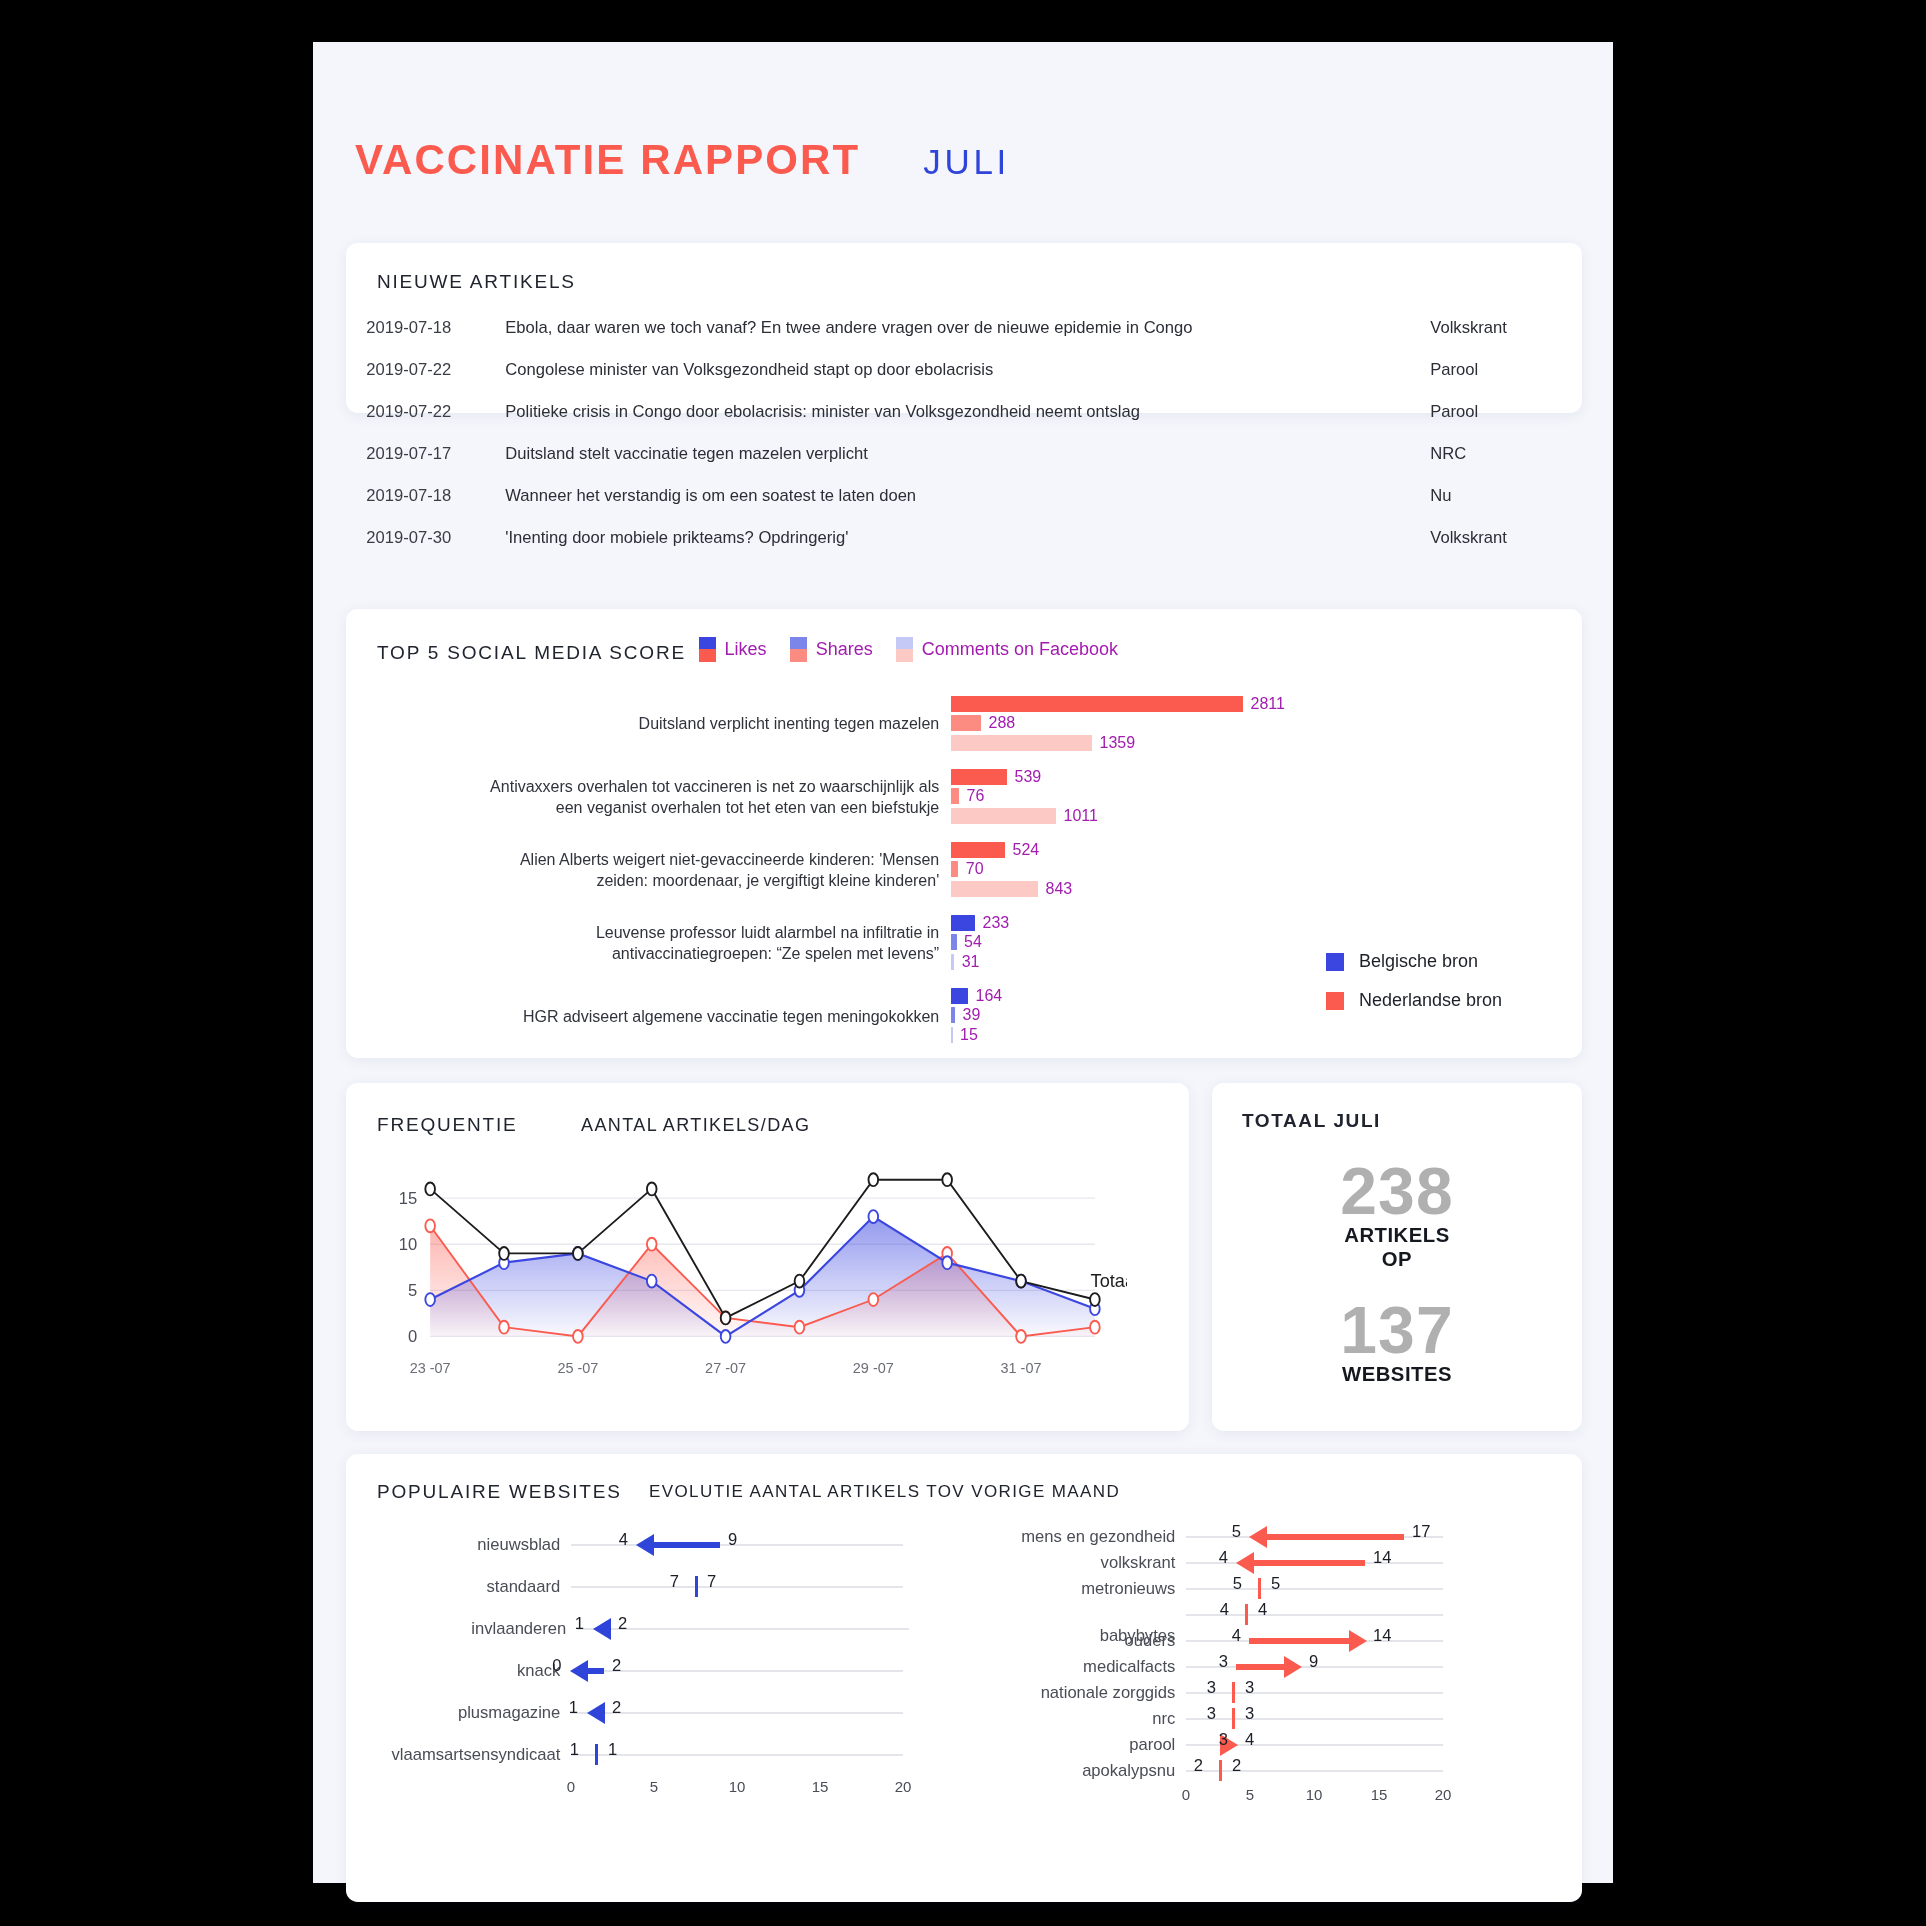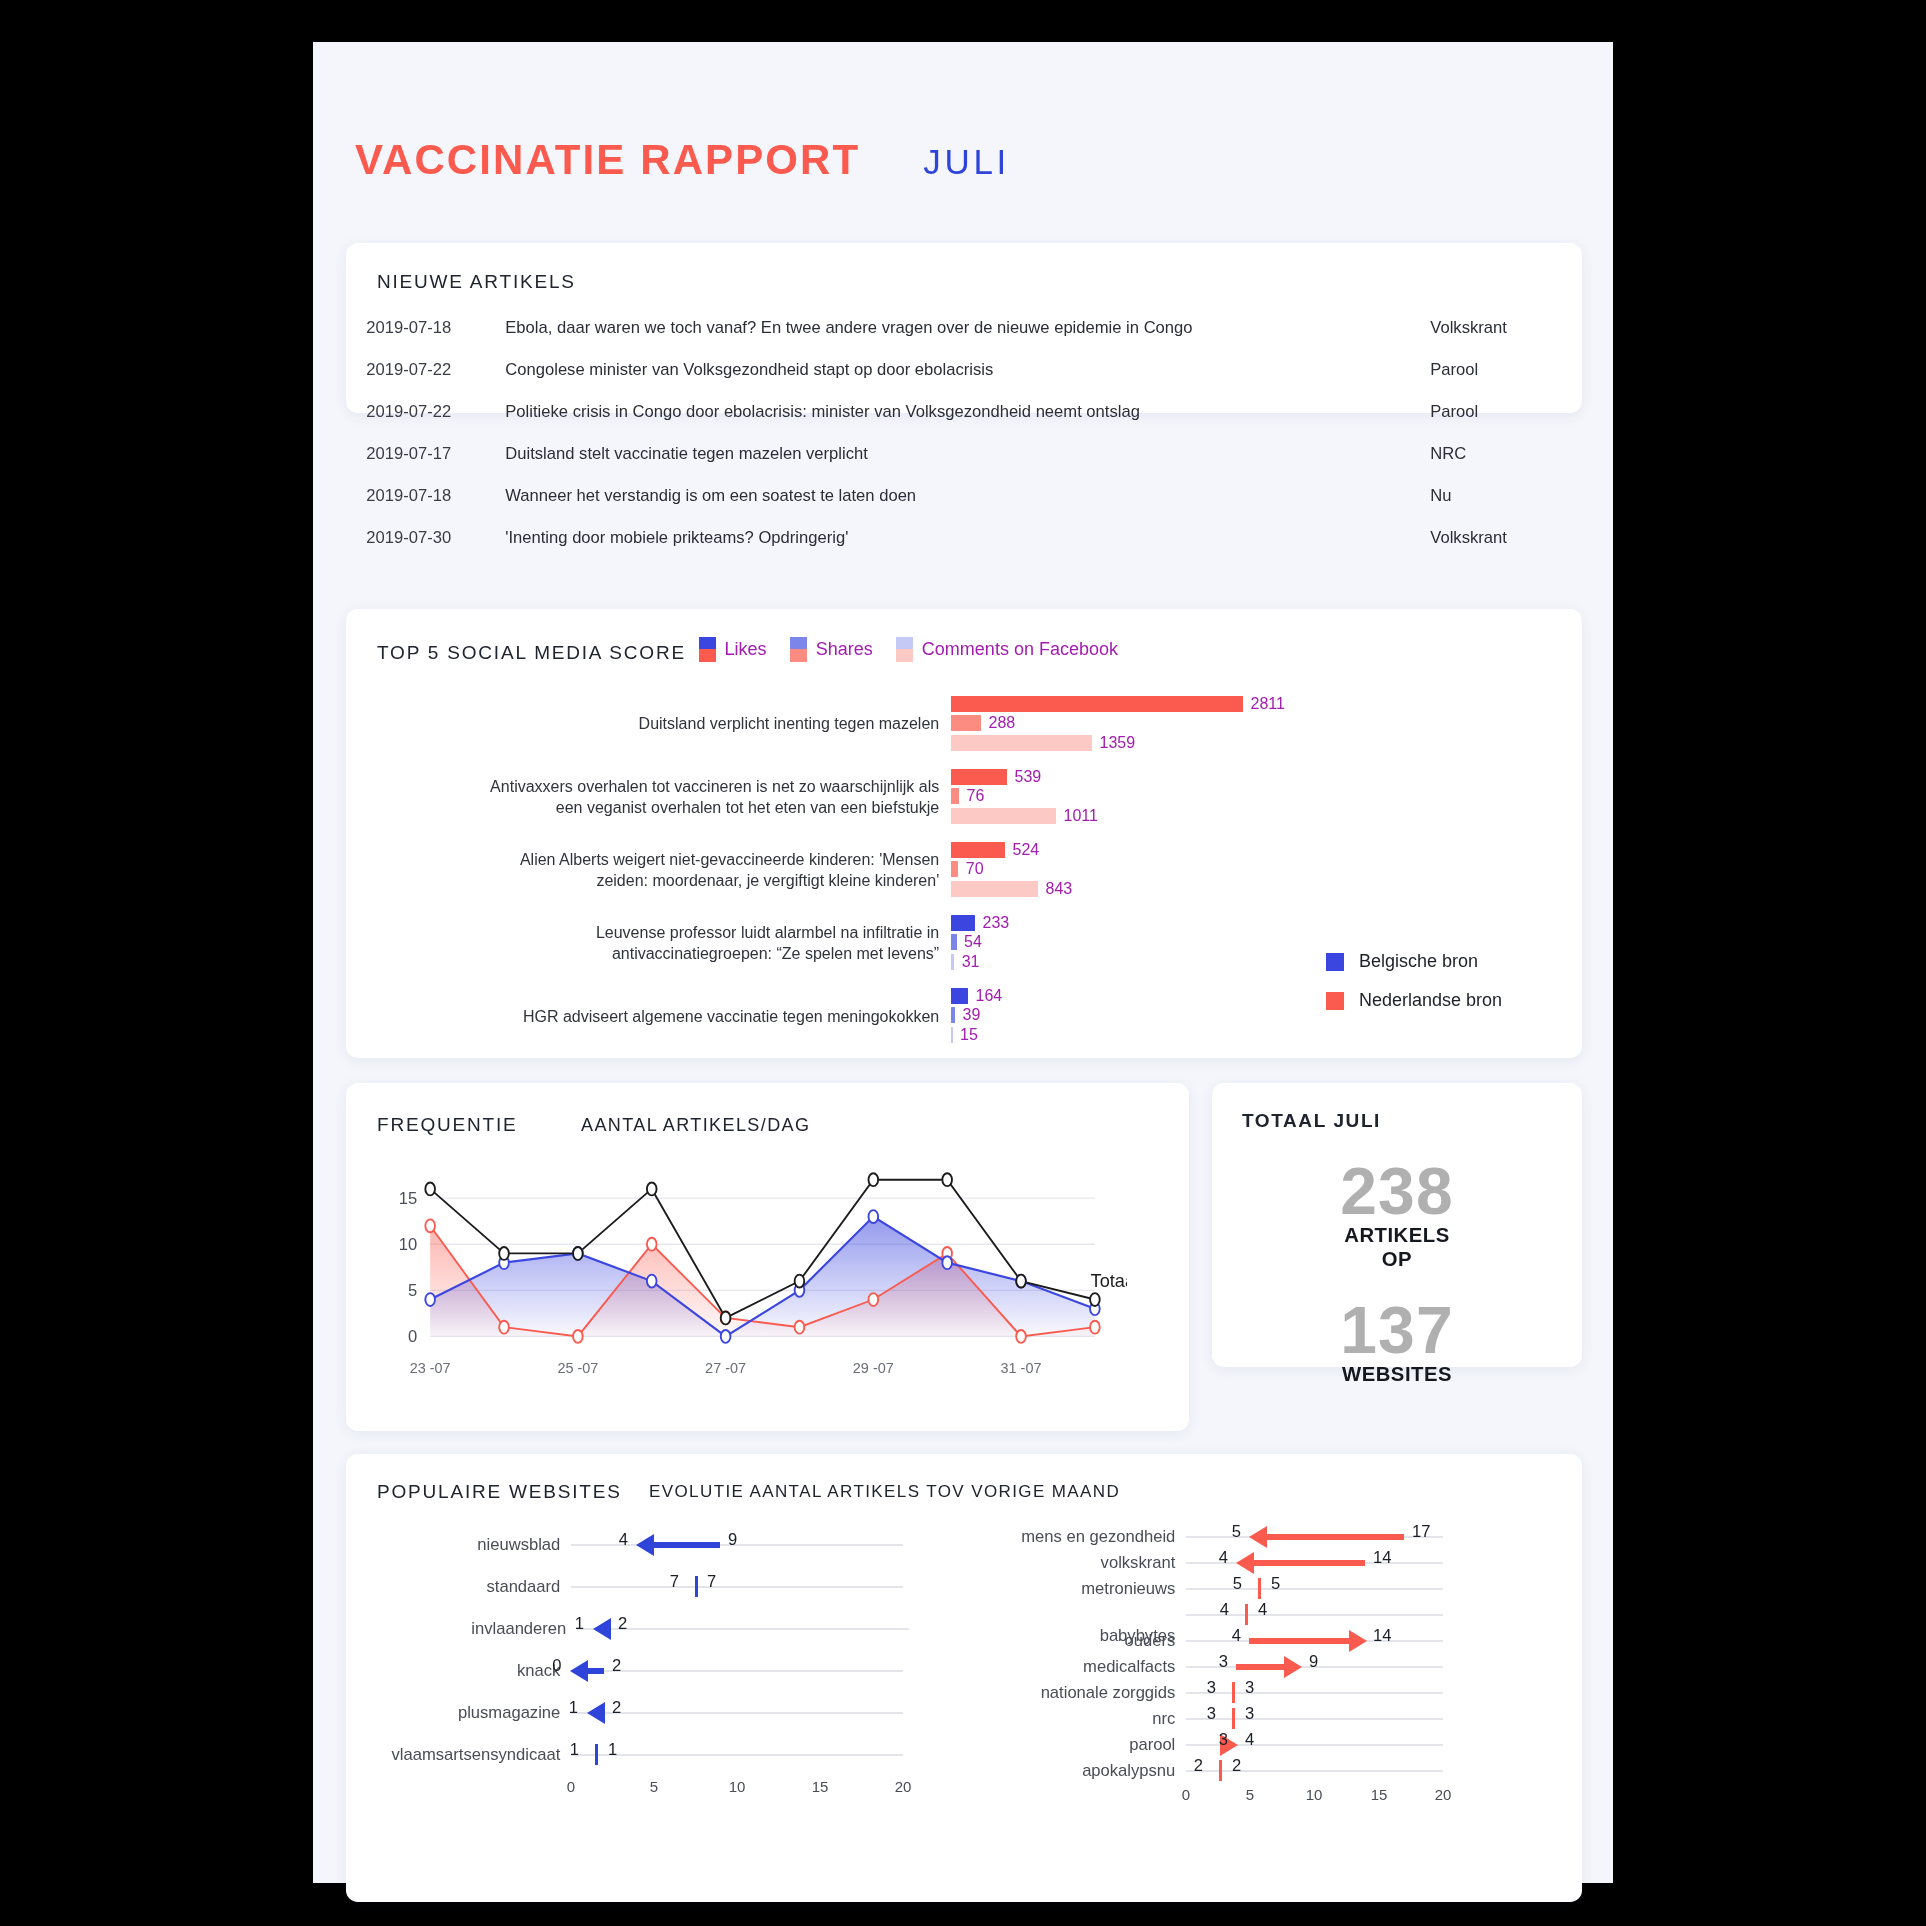--- a/index.html
+++ b/index.html
@@ -18,21 +18,21 @@
   
   .hdr { position:absolute; left:42px; top:94px; display:flex; align-items:baseline; gap:63px; }
   .hdr-title { font-size:42px; font-weight:700; letter-spacing:2.1px; color:#fb5a4e; font-family:"Liberation Sans",sans-serif; }
   .hdr-month { font-size:35px; font-weight:400; letter-spacing:3.7px; color:#2f44d8; }
 
   
   .card { position:absolute; background:#ffffff; border-radius:11.8px; box-shadow:0 2.1px 14px rgba(40,60,110,.07); }
   #card-articles { left:33px;  top:201px;  width:1236px; height:170px; }
   #card-social   { left:33px;  top:567px; width:1236px; height:449px; }
   #card-freq     { left:33px;  top:1041px; width:843px; height:348px; }
-  #card-total    { left:899px;top:1041px; width:370px;  height:284px; }
+  #card-total    { left:899px;top:1041px; width:370px;  height:348px; }
   #card-sites    { left:33px;  top:1412px; width:1236px; height:448px; }
 
   .card-title {
     font-size:19px; letter-spacing:1.8px; color:#20242e; font-weight:400;
     font-family:"Liberation Sans",sans-serif;
   }
   .card-sub { font-size:18px; letter-spacing:1.4px; color:#20242e; }
 
   
   #card-articles .card-title { position:absolute; left:31px; top:28px; }

